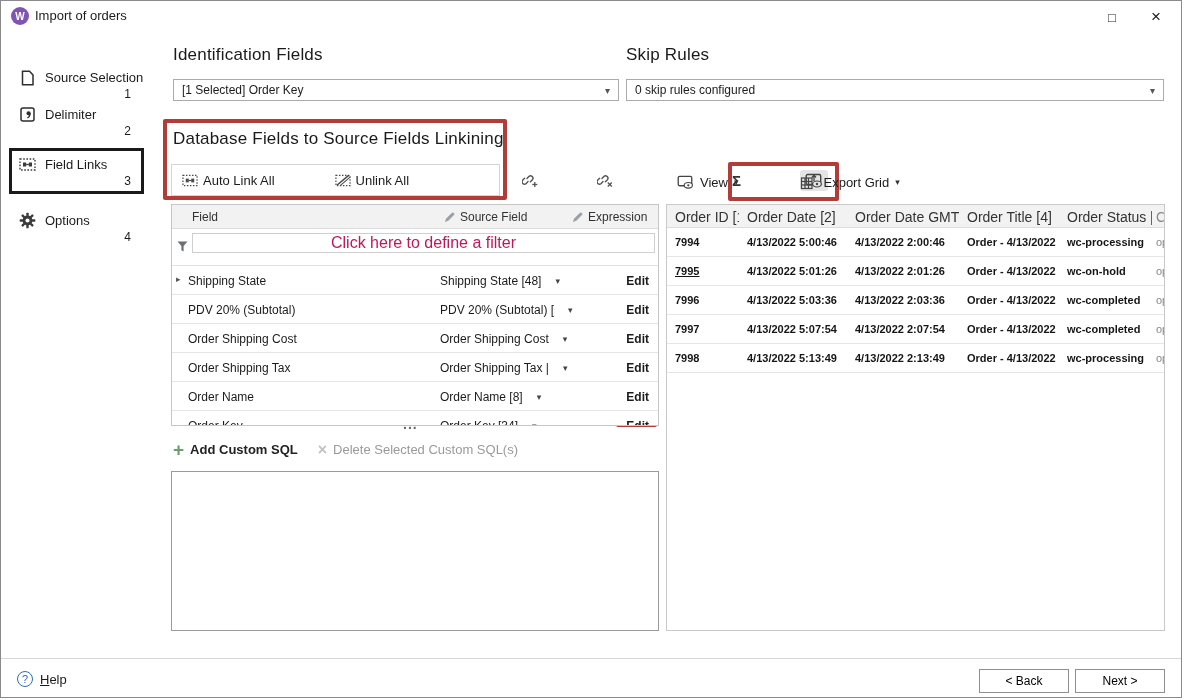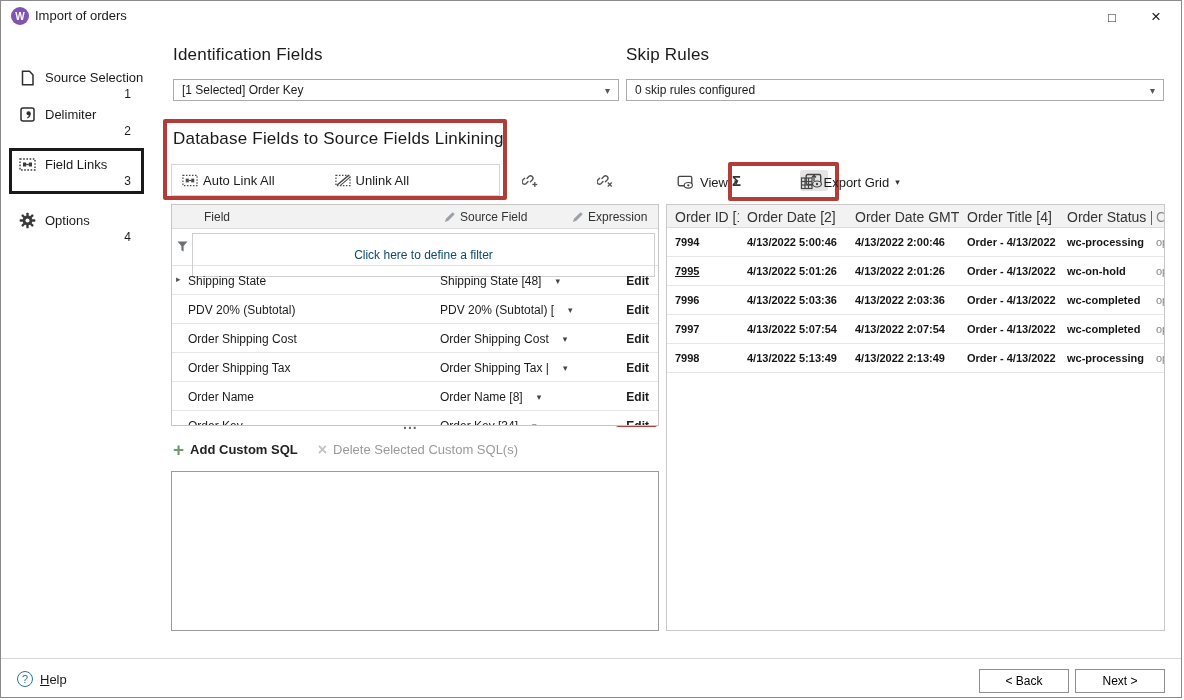--- a/index.html
+++ b/index.html
@@ -47,26 +47,26 @@
   .toolbar { position:absolute; left:170px; top:163px; width:329px; height:32px; border:1px solid #d4d4d4; background:#fff; display:flex; align-items:center; padding:0 4px; font-size:13px;gap:48px; }
   .tb-btn { display:flex; align-items:center; gap:5px; padding:3px 6px; white-space:nowrap; }
   .tb-icon-btn { padding:3px 5px; display:flex; align-items:center; }
   .tb-sep { width:1px; height:20px; background:#d9d9d9; margin:0 3px; }
   .tb-toggled { background:#e4e4e4; border-radius:3px; }
   .sigma { font-size:15px; font-weight:bold; color:#333; padding:0 6px; }
 
   
   .ftable { position:absolute; left:170px; top:203px; width:488px; height:222px; border:1px solid #c6c6c6; background:#fff; overflow:hidden; }
   .ft-head { position:relative; height:24px; background:#f2f2f2; border-bottom:1px solid #dcdcdc; font-size:12px; color:#333; }
-  .ft-head .hf { position:absolute; left:32px; top:5px; }
+  .ft-head .hf { position:absolute; left:20px; top:5px; }
   .ft-head .hs { position:absolute; left:272px; top:5px; display:flex; gap:5px; align-items:center; }
   .ft-head .he { position:absolute; left:400px; top:5px; display:flex; gap:5px; align-items:center; }
   .ft-filter { position:relative; height:37px; border-bottom:1px solid #e2e2e2; }
   .ft-filter .funnel { position:absolute; left:5px; top:12px; }
-  .ft-filter .fbox { position:absolute; left:20px; top:4px; right:3px; height:44px; border:1px solid #cfcfcf; display:flex; align-items:center; justify-content:center; font-size:12px; color:#0c4a6e; }
+  .ft-filter .fbox { position:absolute; left:20px; top:4px; right:3px; height:20px; border:1px solid #cfcfcf; display:flex; align-items:center; justify-content:center; font-size:16px; color:#be185d; }
   .ft-row { position:relative; height:29px; border-bottom:1px solid #e6e6e6; font-size:12px; }
   .ft-row .expander { position:absolute; left:4px; top:8px; font-size:9px; color:#555; display:none; }
   .ft-row.has-exp .expander { display:block; }
   .ft-row .ft-field { position:absolute; left:16px; top:8px; }
   .ft-row .ft-source { position:absolute; left:268px; top:8px; display:flex; gap:14px; align-items:center; }
   .ft-row .ft-source .caret { font-size:9px; color:#444; }
   .ft-row .ft-edit { position:absolute; right:9px; top:8px; font-weight:bold; }
 
   .grip { position:absolute; left:402px; top:415px; font-size:14px; font-weight:bold; color:#666; letter-spacing:1px; }
 

